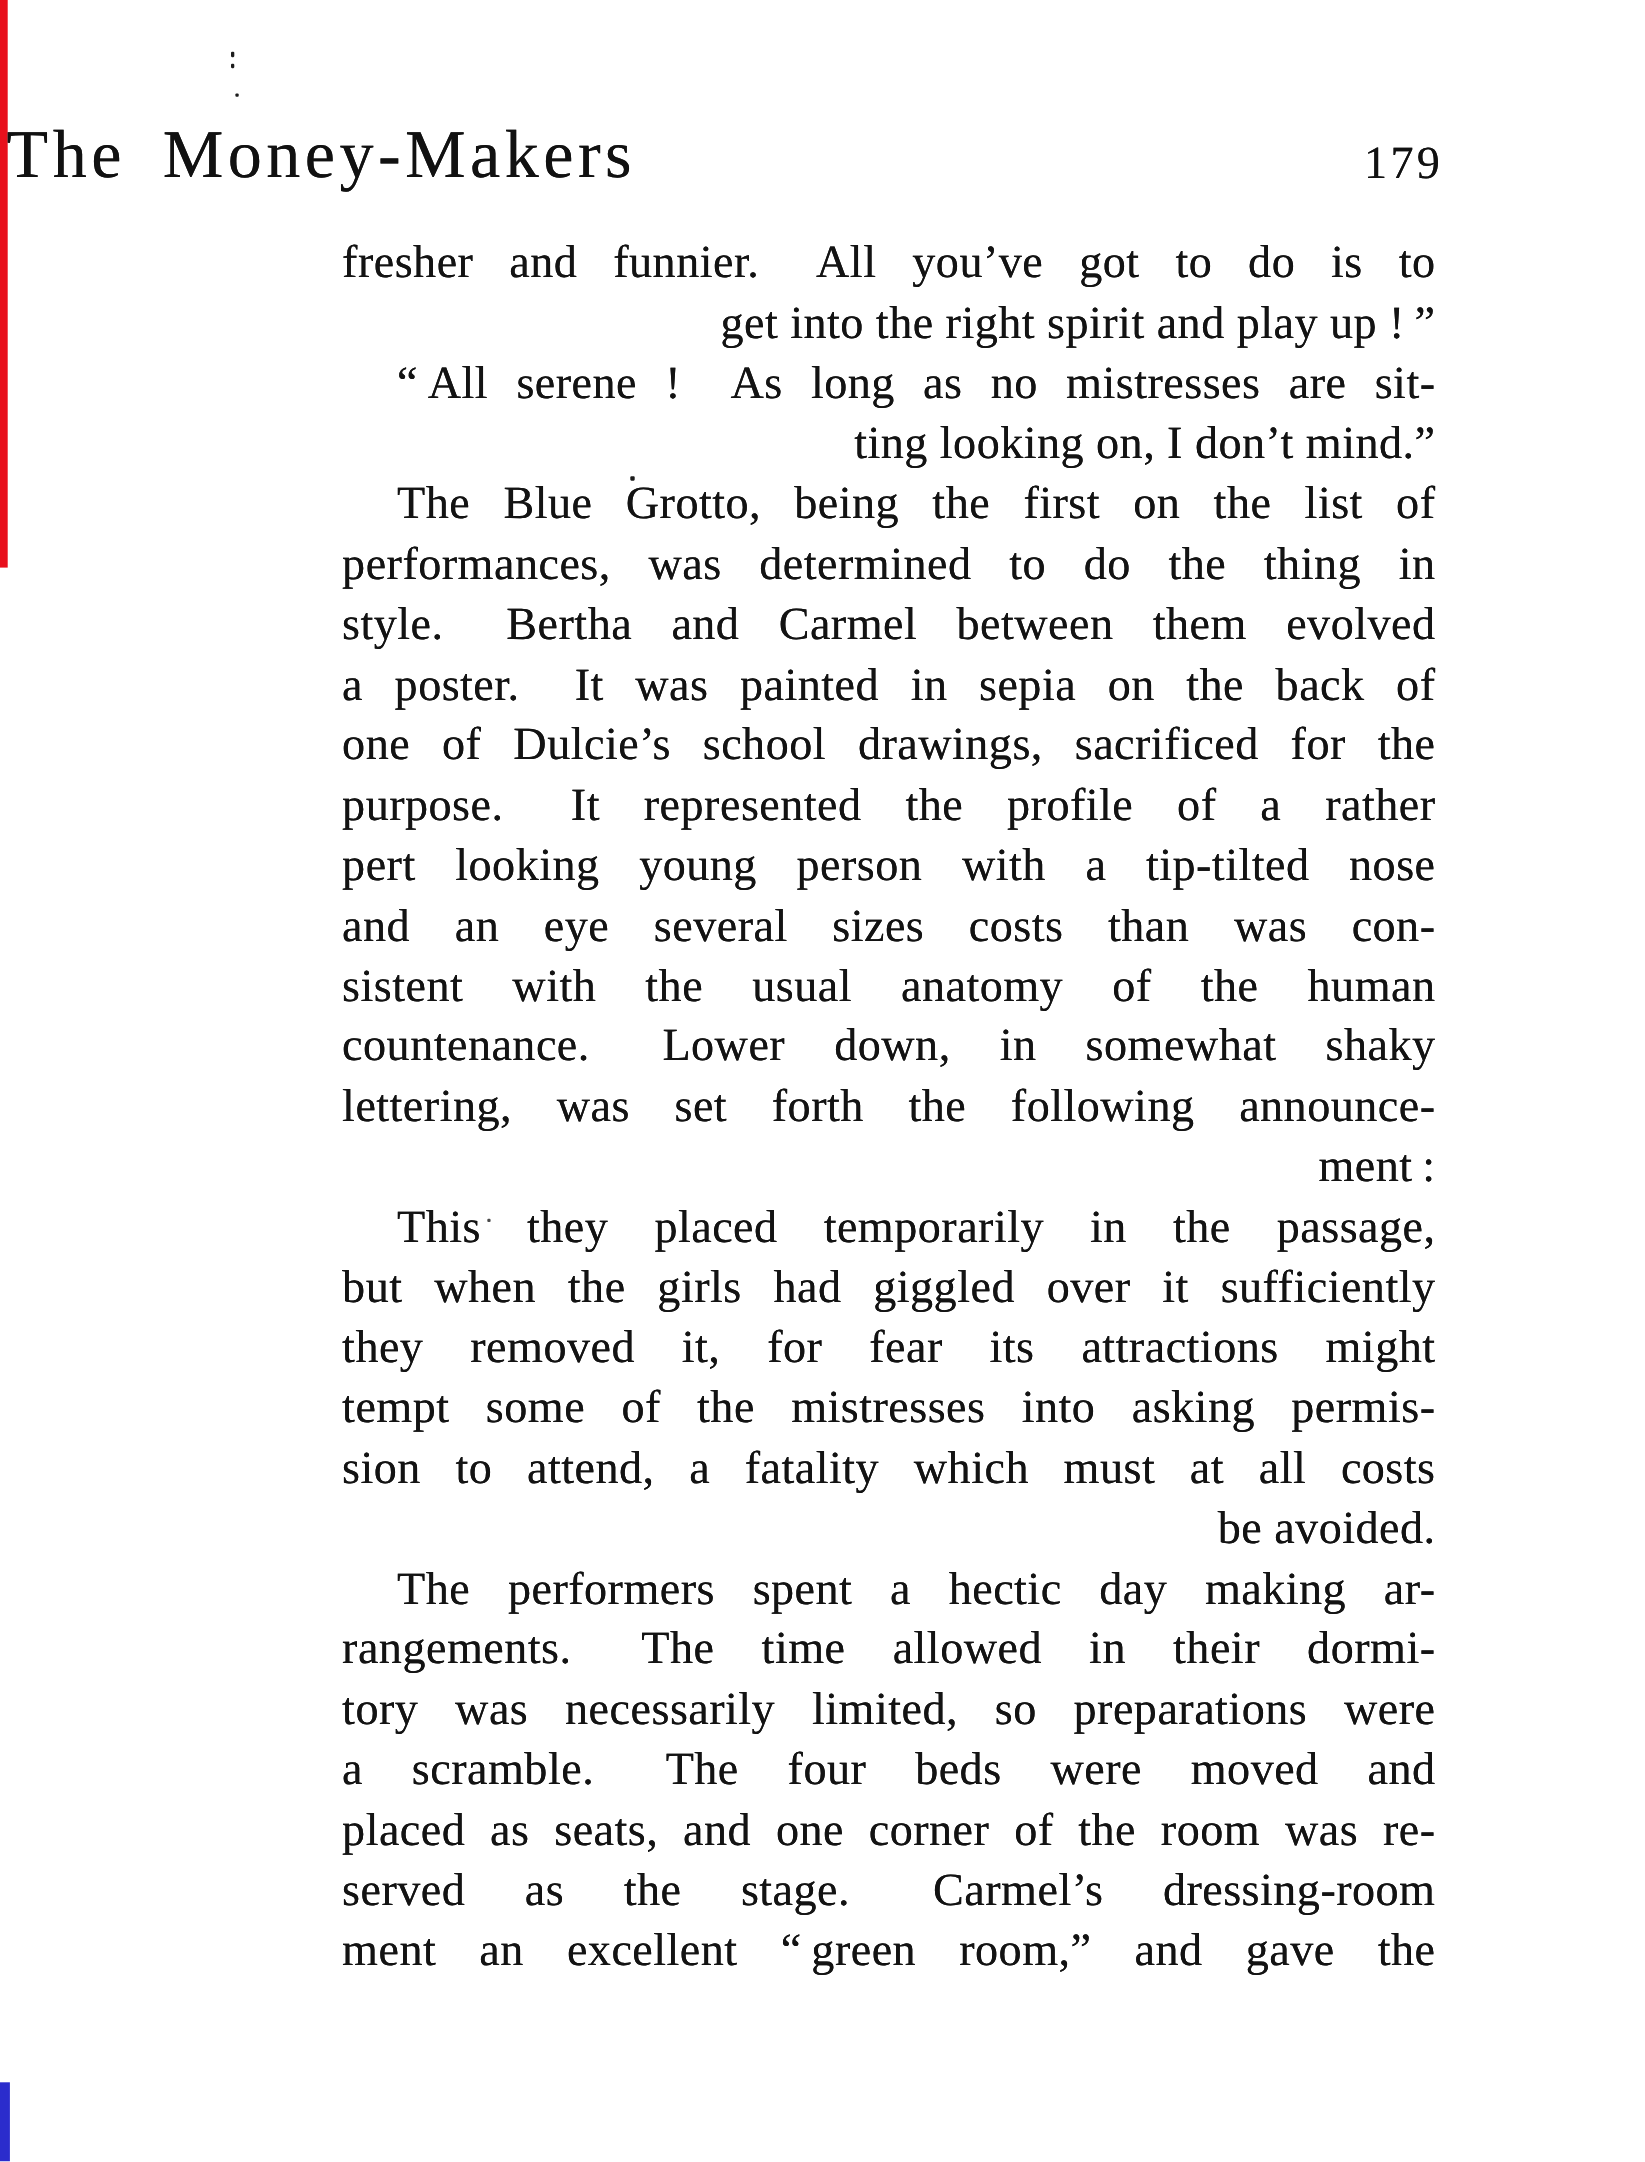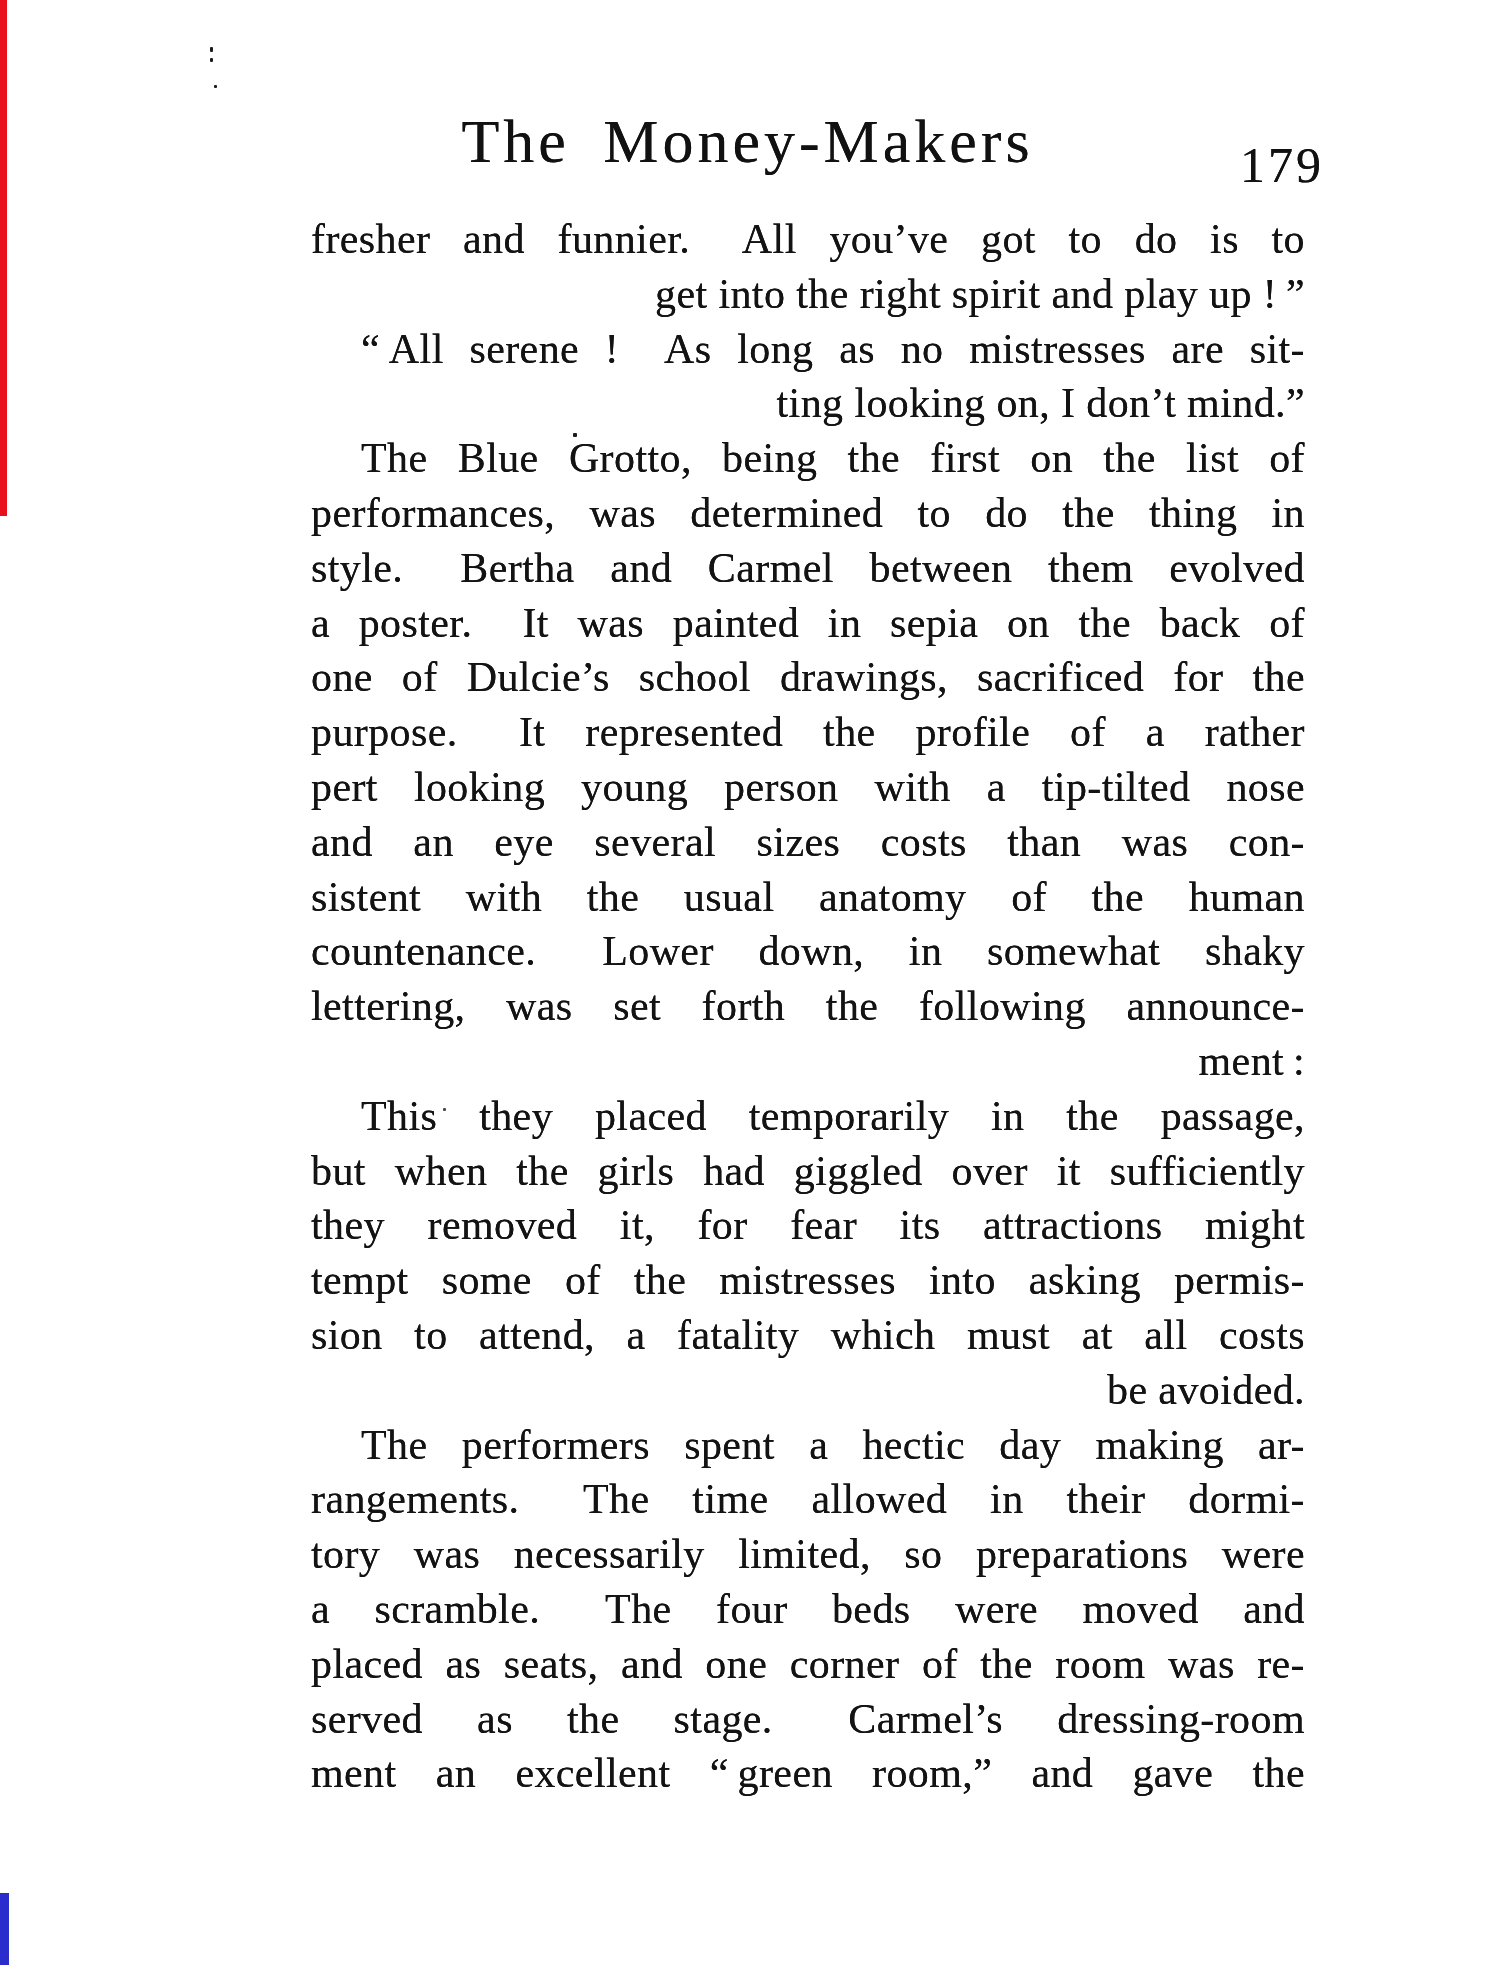--- a/index.html
+++ b/index.html
@@ -14,29 +14,29 @@
   .scan-page { position: absolute; inset: 0; }
 
   
   .edge-bar { position: absolute; left: 0; }
   .edge-bar.top    { top: 0;      width: 7px;  height: 516px; background: #e8101c; }
   .edge-bar.bottom { top: 1893px; width: 9px;  height: 72px;  background: #2b2ccc; }
 
   
   .page-header { position: absolute; top: 110px; left: 6px; width: 1483px; height: 90px; }
   .page-title {
-    text-align: center;
+    text-align: left;
     font-size: 62px; line-height: 1;
     letter-spacing: 4px; word-spacing: 14px;
     color: #111;
     text-shadow: 0 0 0.6px rgba(0,0,0,0.85);
   }
   .page-number {
-    position: absolute; left: 1234px; top: 30px;
-    font-size: 50px; line-height: 1; letter-spacing: 3px;
+    position: absolute; left: 1234px; top: 18px;
+    font-size: 42px; line-height: 1; letter-spacing: 3px;
     color: #111;
     text-shadow: 0 0 0.5px rgba(0,0,0,0.85);
   }
 
   
   .text-block {
     position: absolute; left: 311px; top: 212px; width: 994px;
   }
   .ln {
     font-size: 42px;

